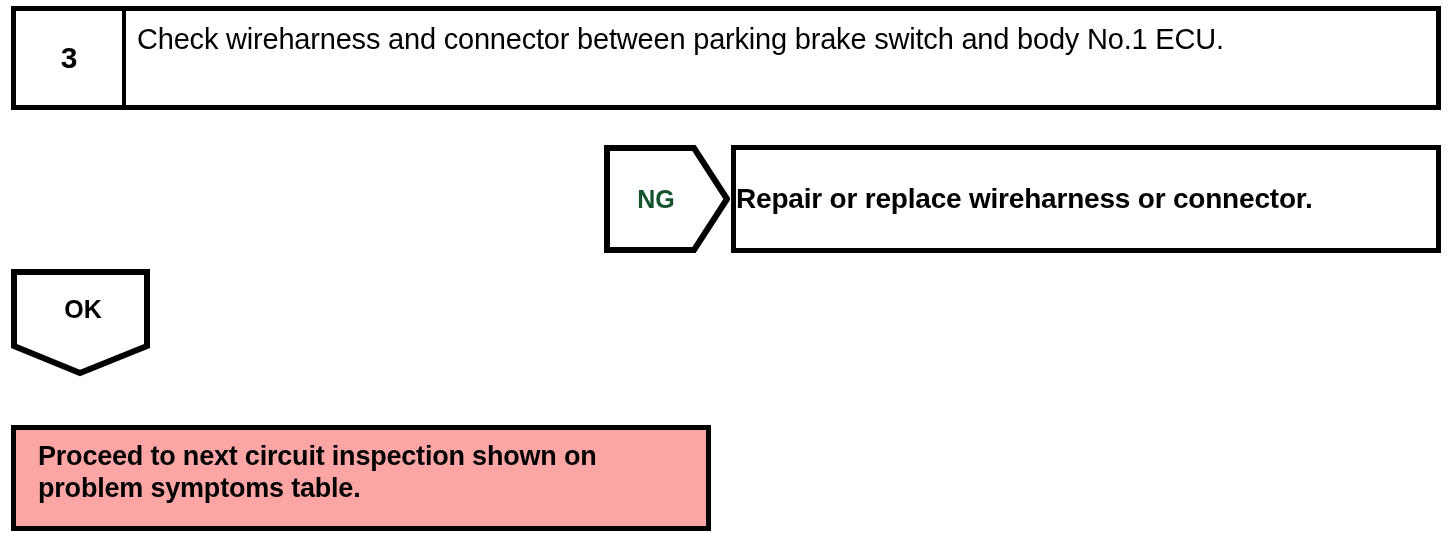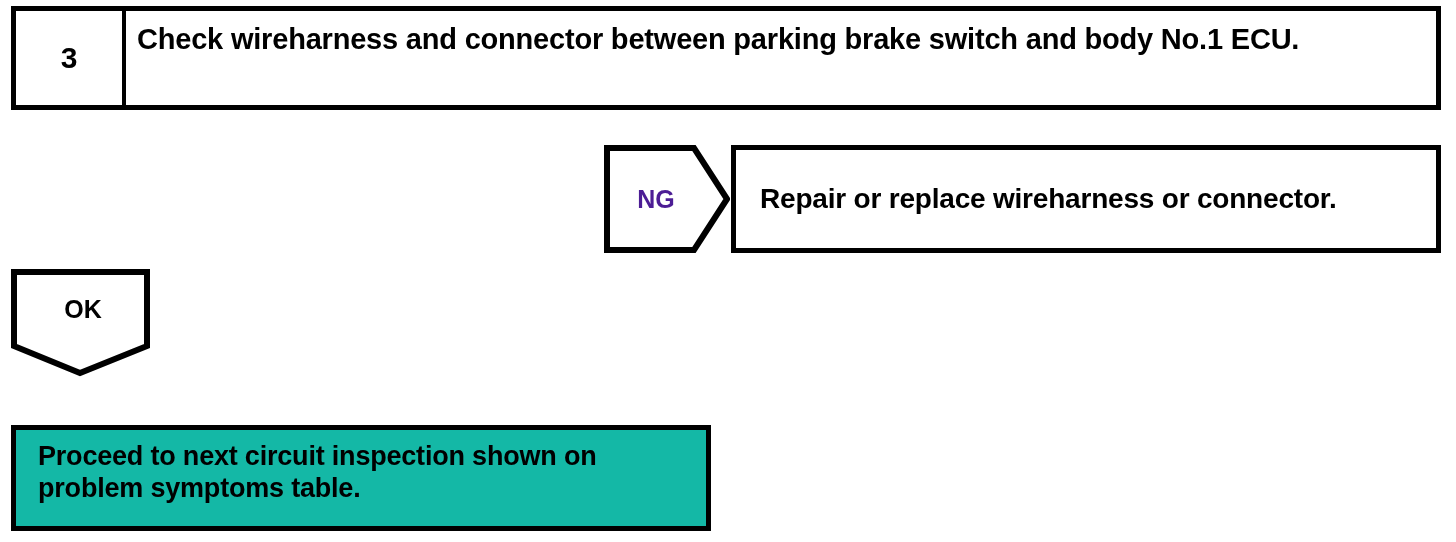--- a/index.html
+++ b/index.html
@@ -50,21 +50,21 @@
     letter-spacing: 0px;
   }
   .step-text-cell {
     flex: 1 1 auto;
     box-sizing: border-box;
     padding: 12px 10px 0 11px;
     display: block;
   }
   .step-text {
     font-size: 29px;
-    font-weight: bold;
+    font-weight: normal;
     line-height: 1.17;
     color: #000000;
     letter-spacing: -0.2px;
     word-spacing: 0px;
     text-align: right;
   }
 
   
   .ng-arrow {
     position: absolute;
@@ -78,38 +78,38 @@
     position: absolute;
     left: 0;
     top: 0;
     width: 104px;
     height: 108px;
     display: flex;
     align-items: center;
     justify-content: center;
     font-size: 25px;
     font-weight: bold;
-    color: #4c1d95;
+    color: #14532d;
     letter-spacing: 0px;
   }
 
   .repair-box {
     position: absolute;
     left: 731px;
     top: 145px;
     width: 710px;
     height: 108px;
     box-sizing: border-box;
     border: 5px solid #000000;
     background: #ffffff;
     display: flex;
     align-items: center;
   }
   .repair-text {
-    padding-left: 24px;
+    padding-left: 0;
     font-size: 28px;
     font-weight: bold;
     line-height: 1.15;
     color: #000000;
     letter-spacing: -0.2px;
   }
 
   
   .ok-arrow {
     position: absolute;
@@ -136,21 +136,21 @@
 
   
   .outcome-box {
     position: absolute;
     left: 11px;
     top: 425px;
     width: 700px;
     height: 106px;
     box-sizing: border-box;
     border: 5px solid #000000;
-    background: #14b8a6;
+    background: #fca5a5;
     padding: 11px 8px 0 22px;
   }
   .outcome-text {
     font-size: 27px;
     font-weight: bold;
     line-height: 1.17;
     color: #000000;
     letter-spacing: -0.2px;
   }
 </style>

